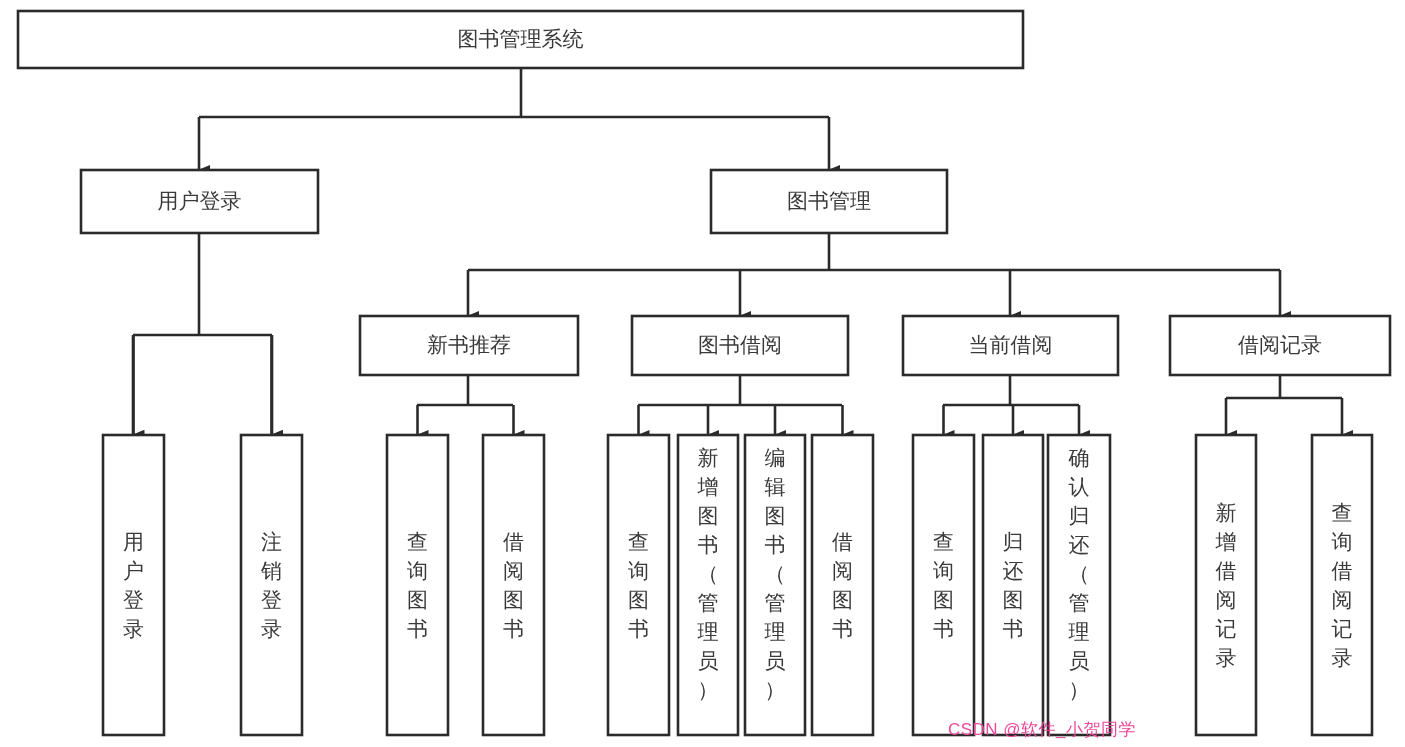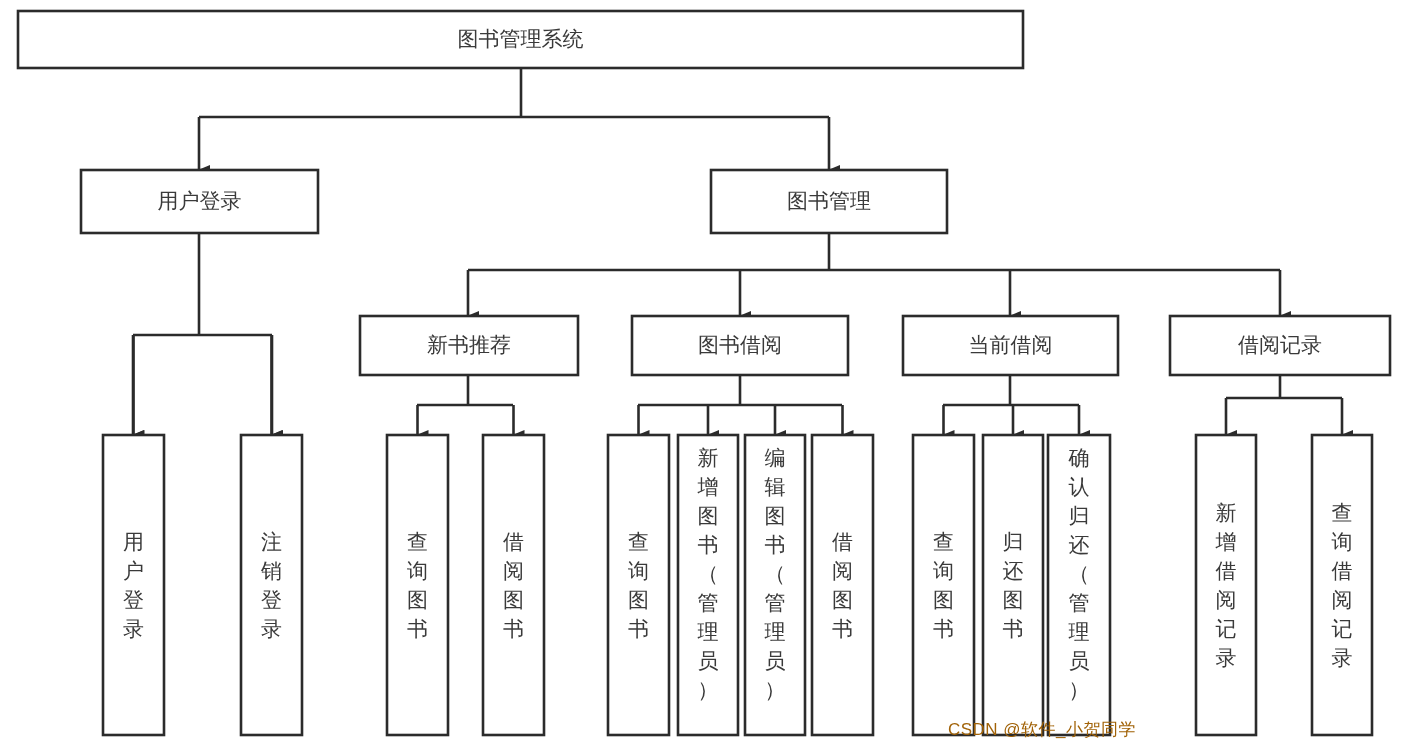--- a/index.html
+++ b/index.html
@@ -52,21 +52,21 @@
   .node-label-vertical {
     fill: #3a3a3a;
     font-family: "Liberation Sans", "DejaVu Sans", sans-serif;
     font-size: 21px;
     text-anchor: middle;
   }
   .watermark {
     position: absolute;
     right: 12px;
     bottom: 6px;
-    color: #a16207;
+    color: #ec4899;
     font-size: 17px;
     font-family: "Liberation Sans", "DejaVu Sans", sans-serif;
     letter-spacing: 0.5px;
     white-space: nowrap;
     pointer-events: none;
   }
 </style>
 </head>
 <body>
 

